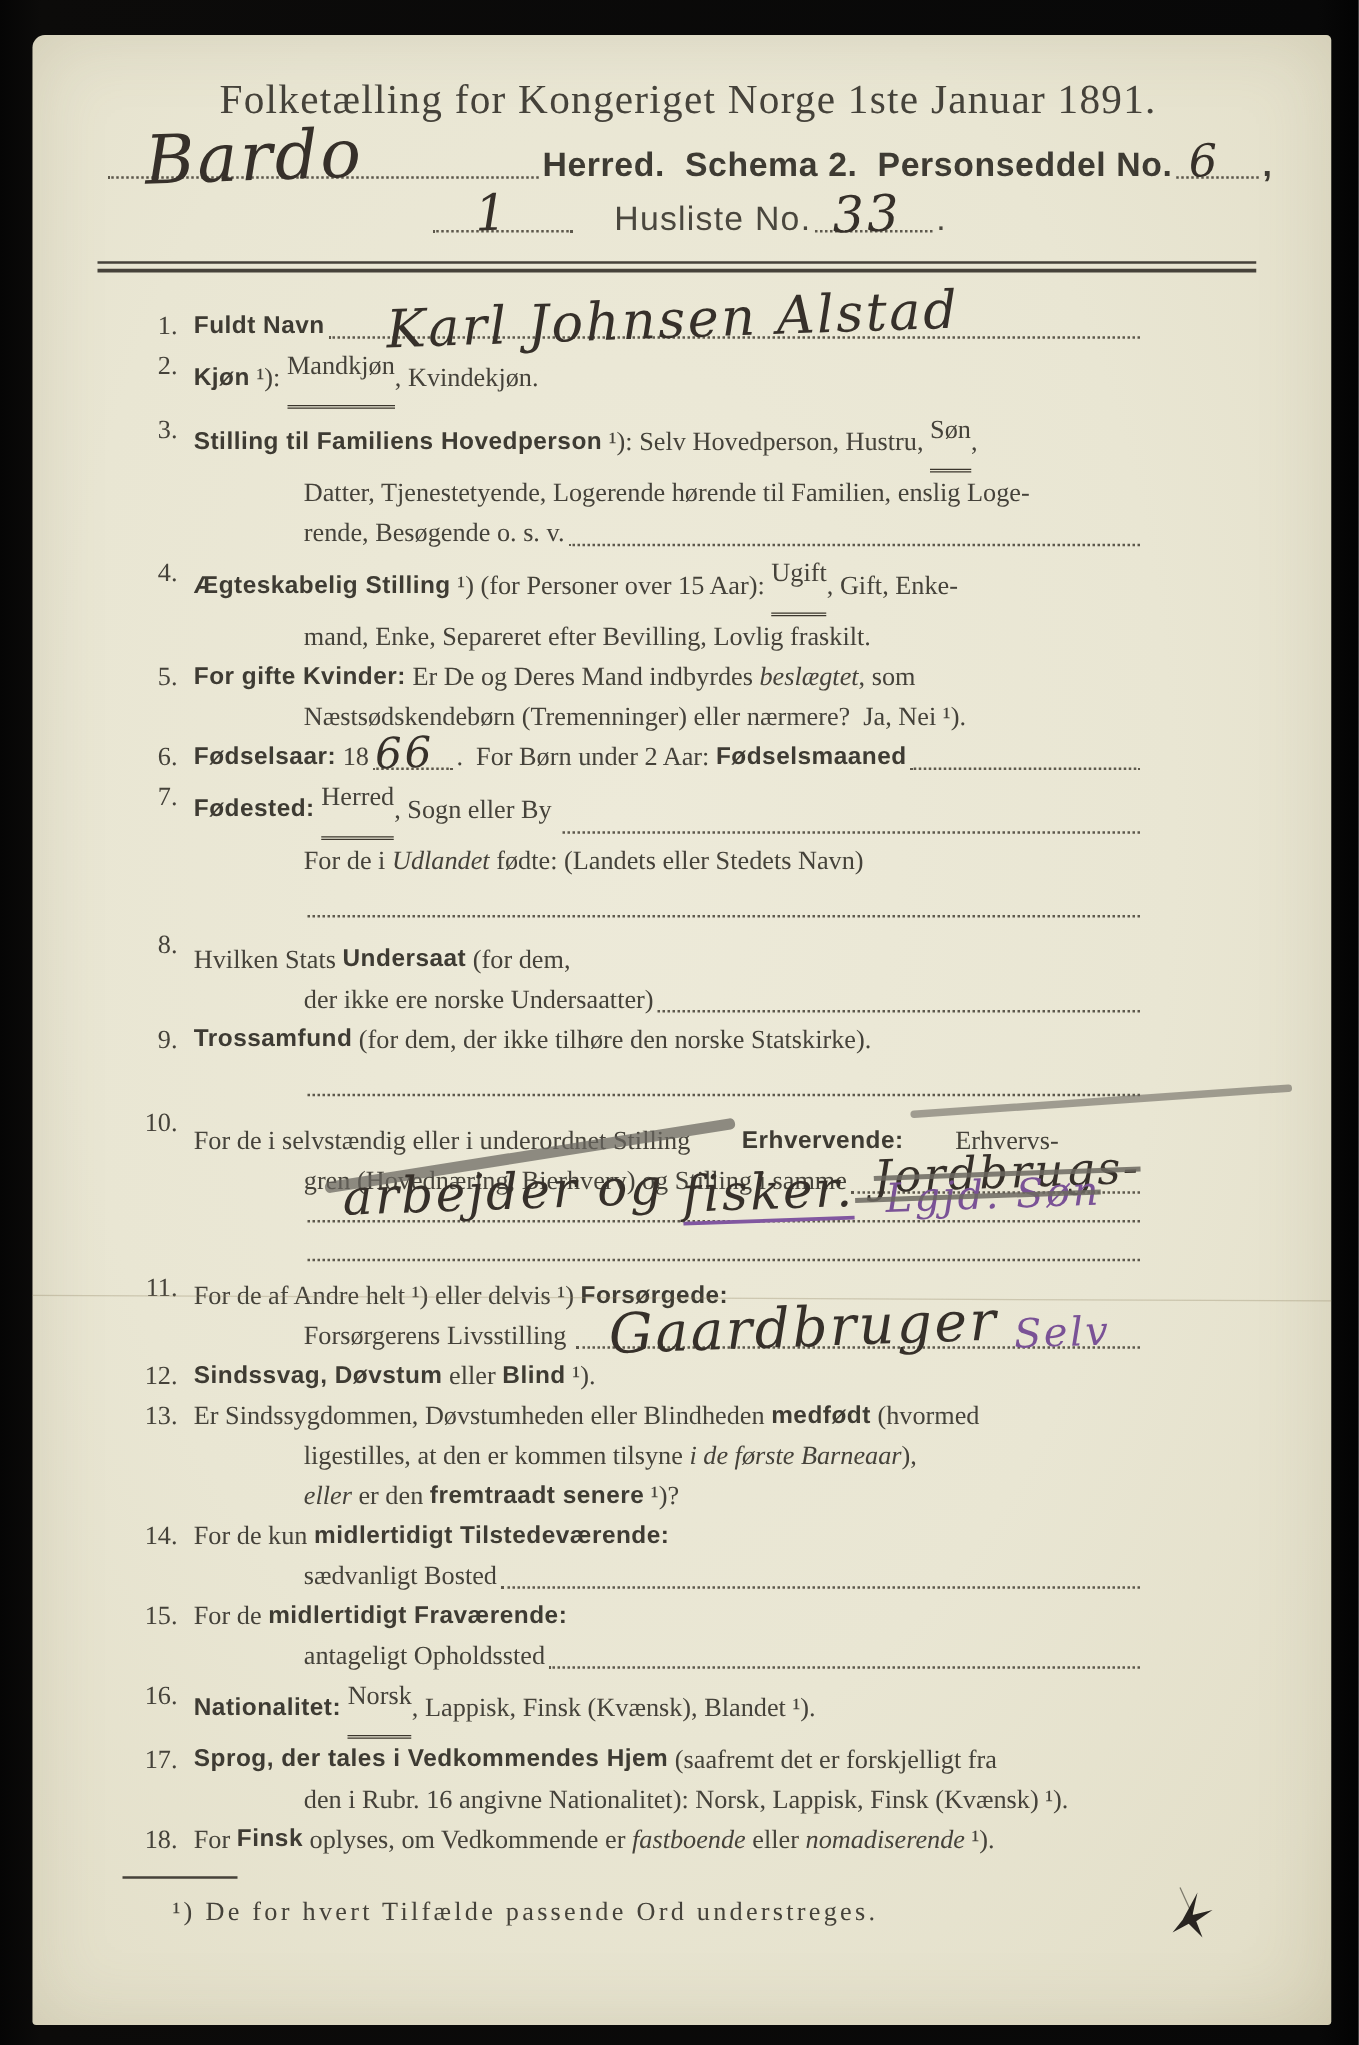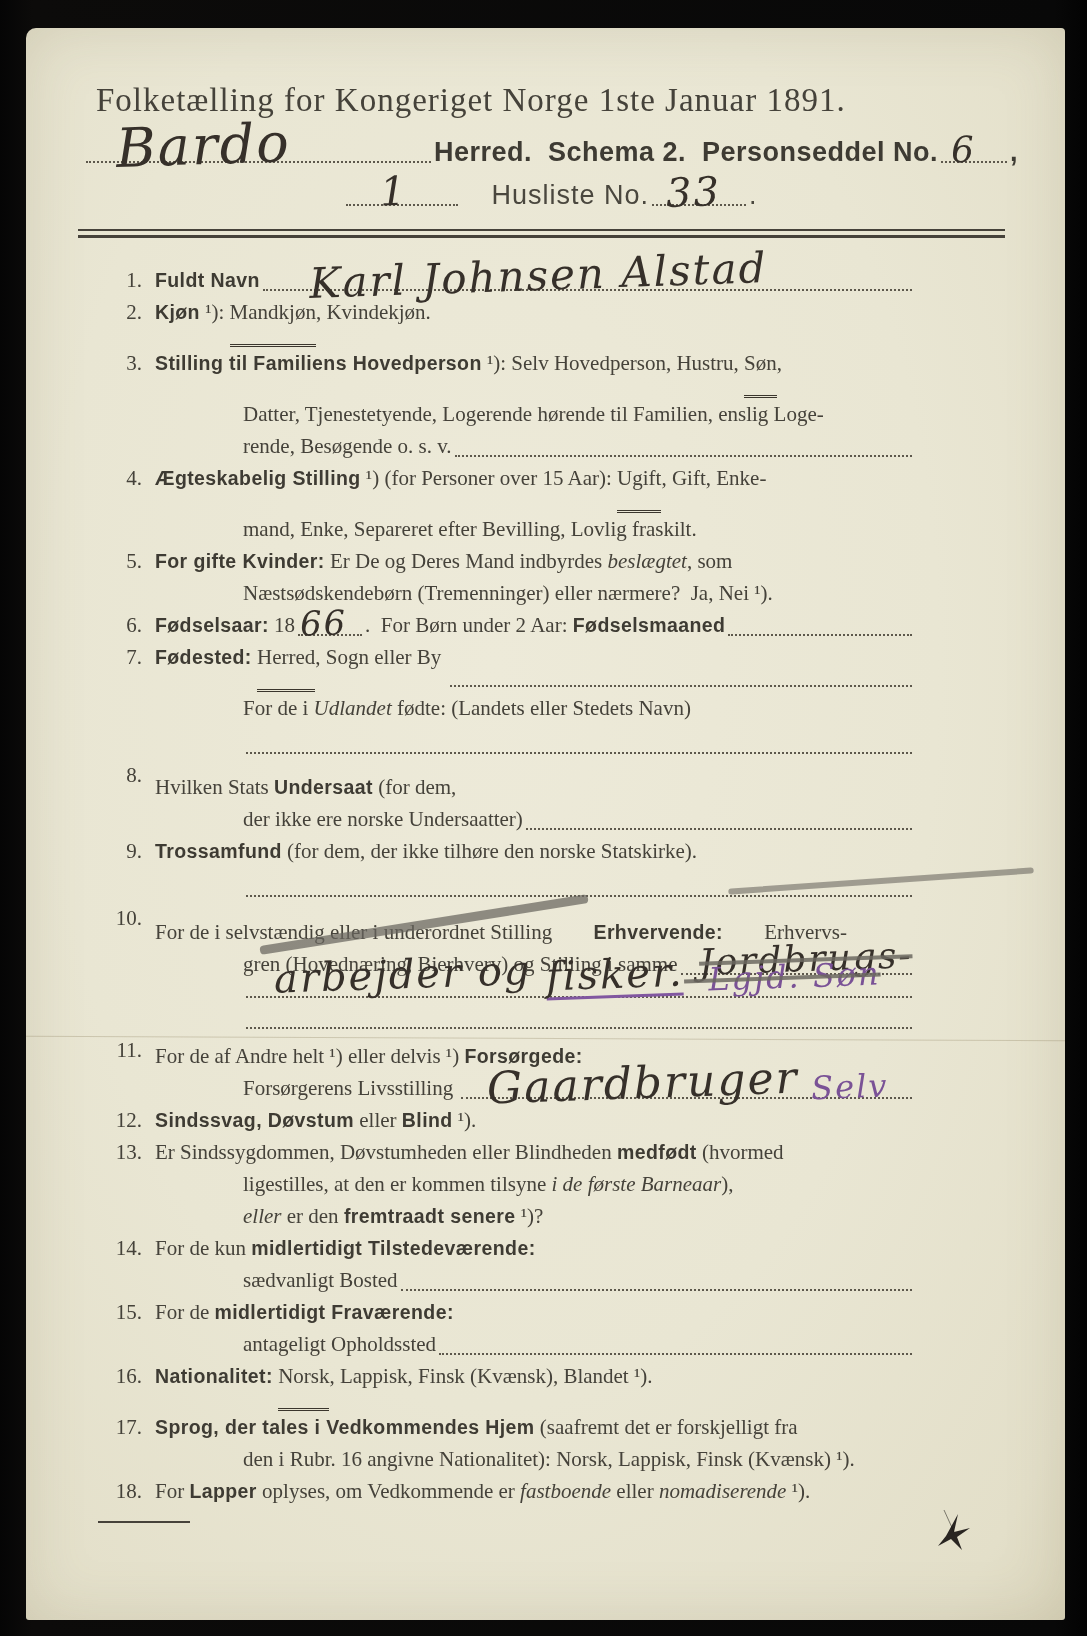--- a/index.html
+++ b/index.html
@@ -11,21 +11,21 @@
   .scan-bg{position:absolute;inset:0;}
   .paper{
     position:absolute;left:26px;top:28px;width:1039px;height:1592px;
     background:
       radial-gradient(ellipse at 45% 40%, #edead9 0%, #e9e6d3 55%, #e3dfc9 90%, #ddd8bf 100%);
     border-radius:10px 4px 3px 3px;
     box-shadow:inset 0 0 60px rgba(120,110,80,.18);
     color:#43403a;
   }
   
-  .hdr{margin:0 60px 0 70px;padding-top:54px;text-align:left;}
+  .hdr{margin:0 60px 0 70px;padding-top:34px;text-align:center;}
   .title{
     font-size:33px;letter-spacing:1px;color:#45423a;
     font-family:"Liberation Serif",serif;white-space:nowrap;
   }
   .hline{display:flex;justify-content:center;align-items:baseline;margin-top:18px;}
   .hline span{white-space:pre;}
   .bsans{font-family:"Liberation Sans",sans-serif;font-weight:bold;font-size:27px;color:#3e3b33;letter-spacing:.5px;}
   .rsans{font-family:"Liberation Sans",sans-serif;font-size:27px;color:#4a473e;letter-spacing:1px;}
   .hline3{margin-top:12px;}
   .header-rule{
@@ -48,21 +48,21 @@
   }
   .ink{color:#36302a;}
   .purple{color:#7a5296;}
   .strike{text-decoration:line-through;text-decoration-thickness:4px;text-decoration-color:rgba(108,104,96,.85);}
   .up{border-bottom:3px solid #8157a0;padding-bottom:1px;}
   
   .items{margin:26px 150px 0 72px;}
   .item{display:flex;align-items:flex-start;}
   .num{flex:none;width:44px;text-align:right;padding-right:13px;font-size:21px;line-height:32px;color:#45423a;}
   .body{flex:1;min-width:0;}
-  .line{display:flex;align-items:flex-start;line-height:32px;font-size:21px;color:#45423a;}
+  .line{display:flex;align-items:center;line-height:32px;font-size:21px;color:#45423a;}
   .line > span{white-space:pre;}
   .ind{margin-left:88px;}
   .bl{font-family:"Liberation Sans",sans-serif;font-weight:bold;font-size:19.5px;letter-spacing:.4px;color:#3e3b33;}
   .it{font-style:italic;}
   .ul{border-bottom:3px double #3b362d;padding-bottom:16px;}
   
   .fnote-rule{width:92px;height:2px;background:#46423a;margin:14px 0 0 72px;}
   .fnote{
     margin:14px 0 0 112px;font-size:21px;letter-spacing:2.6px;color:#45423a;
     font-family:"Liberation Serif",serif;
@@ -366,32 +366,33 @@
           <div class="line ind">
             <span class="tx">den i Rubr. 16 angivne Nationalitet): Norsk, Lappisk, Finsk (Kvænsk) ¹).</span>
           </div>
         </div>
       </div>
       <div class="item">
         <span class="num">18.</span>
         <div class="body">
           <div class="line">
             <span class="tx">For </span>
-            <span class="bl">Lapper</span>
+            <span class="bl">Finsk</span>
             <span class="tx"> oplyses, om Vedkommende er </span>
             <span class="it">fastboende</span>
             <span class="tx"> eller </span>
             <span class="it">nomadiserende</span>
             <span class="tx"> ¹).</span>
           </div>
         </div>
       </div>
     </div>
 
   <div class="fnote-rule"></div>
+  <div class="fnote">¹) De for hvert Tilfælde passende Ord understreges.</div>
 
   <div class="pencil" style="left:232px;top:892px;width:332px;height:9px;transform:rotate(-9deg);"></div>
   <div class="pencil" style="left:702px;top:850px;width:306px;height:6px;transform:rotate(-4deg);opacity:.8;"></div>
   <div class="crease" style="top:1010px;"></div>
   <svg class="blot" style="left:898px;top:1478px;" width="56" height="52" viewBox="0 0 56 52">
     <path d="M22 30 L34 8 L30 26 L46 22 L33 31 L38 44 L27 33 L14 40 Z" fill="#14110e" opacity="0.9"></path>
     <path d="M30 26 L20 4" stroke="#14110e" stroke-width="1" fill="none" opacity="0.5"></path>
   </svg>
 </div>
 

